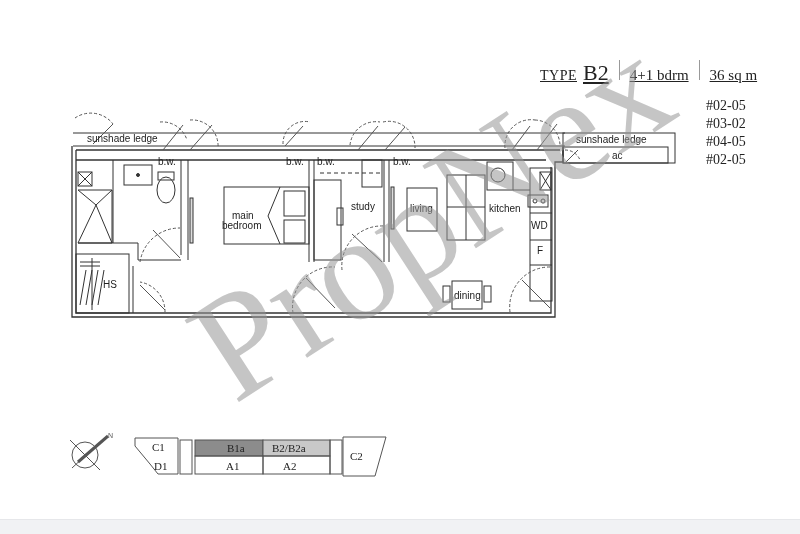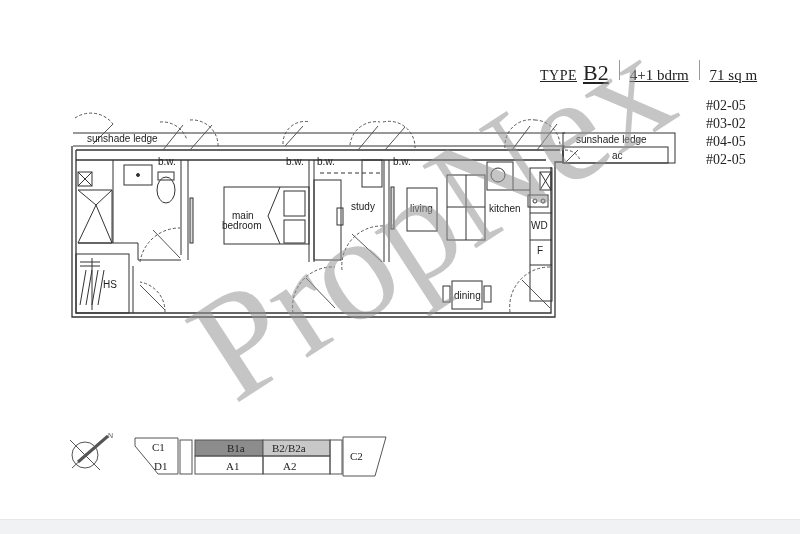--- a/index.html
+++ b/index.html
@@ -21,21 +21,21 @@
 </style>
 </head>
 <body>
 
 <div class="header">
   <span class="type-label">TYPE</span>
   <span class="type-code">B2</span>
   <span class="sep"></span>
   <span>4+1 bdrm</span>
   <span class="sep"></span>
-  <span>71 sq m</span>
+  <span>36 sq m</span>
 </div>
 
 <div class="units">
   <div>#02-05</div>
   <div>#03-02</div>
   <div>#04-05</div>
   <div>#02-05</div>
 </div>
 
 <svg class="plan" viewBox="0 0 800 534" fill="none" stroke="#333" stroke-width="1">

